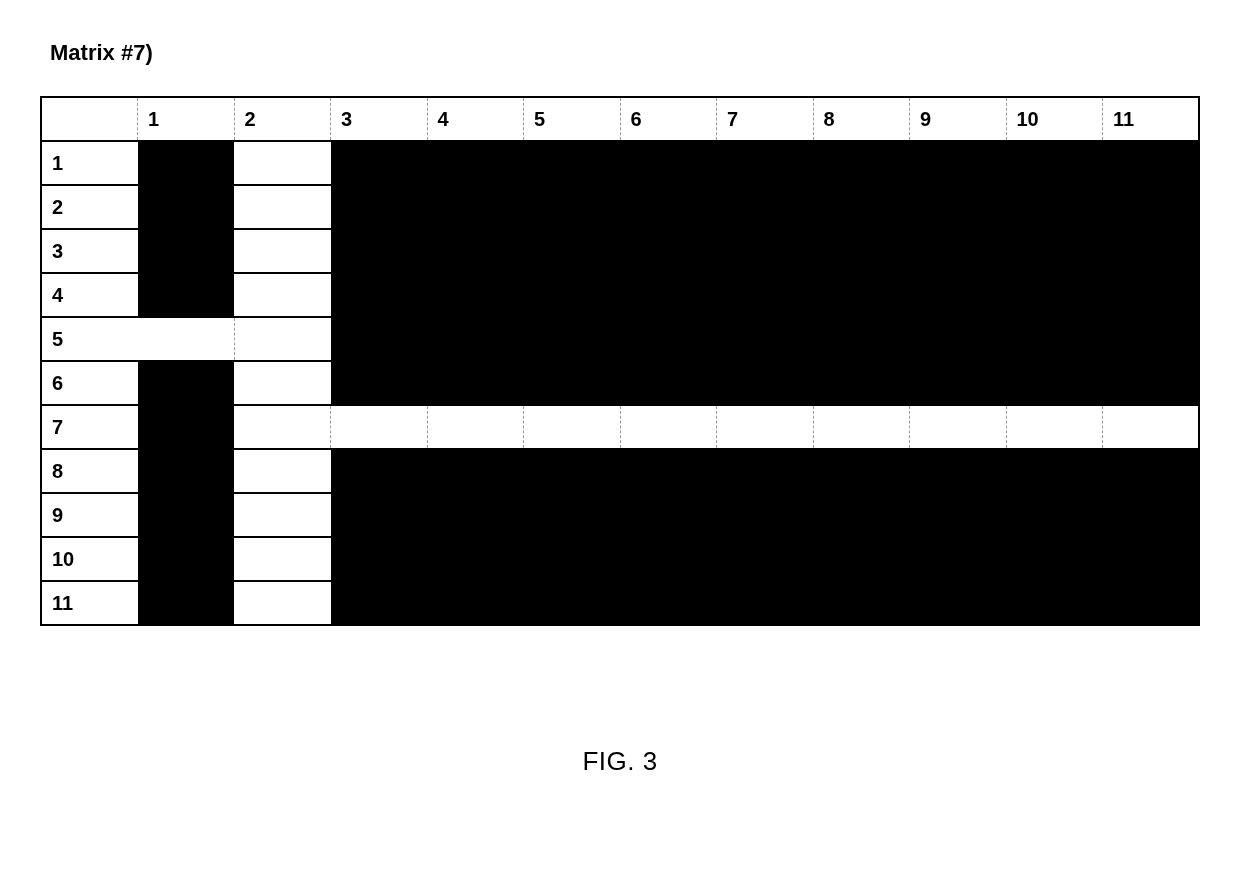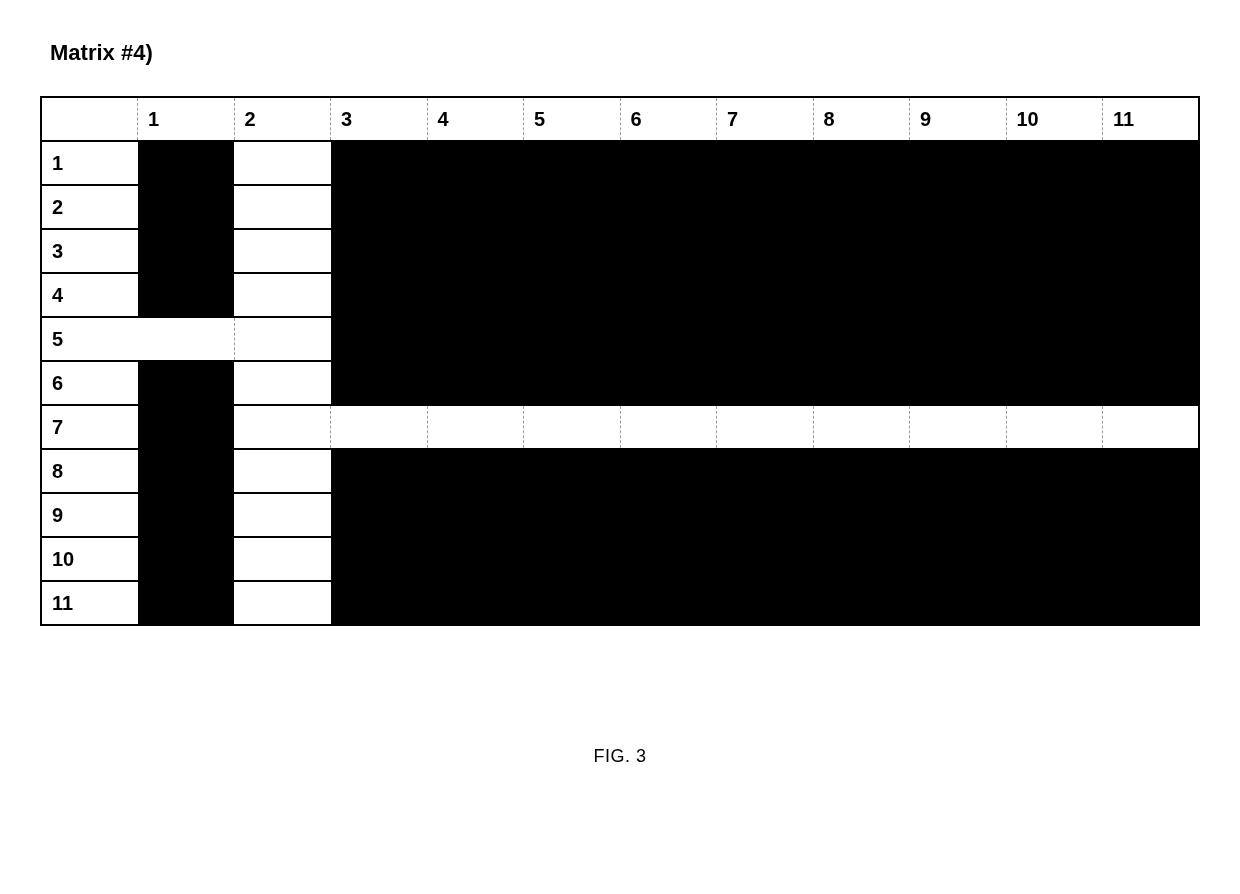--- a/index.html
+++ b/index.html
@@ -58,29 +58,29 @@
     table.matrix tbody td.cell.filled {
       background: #000;
     }
     
     table.matrix tbody td.cell { border-top: 2px solid #000; }
     table.matrix tbody td.cell.no-top-border { border-top: none; }
     
     table.matrix tbody td.cell.dash-left { border-left: 1px dashed #9a9a9a; }
     .caption {
       text-align: center;
-      font-size: 18px;
+      font-size: 26px;
       margin-top: 120px;
       letter-spacing: 0.5px;
     }
   </style>
 </head>
 <body>
 
-<div class="title">Matrix #4)</div>
+<div class="title">Matrix #7)</div>
 
 <div class="matrix-wrapper">
   <table class="matrix">
     <thead>
       <tr>
         <th></th>
 
       <th>1</th>
           <th>2</th>
           <th>3</th>

